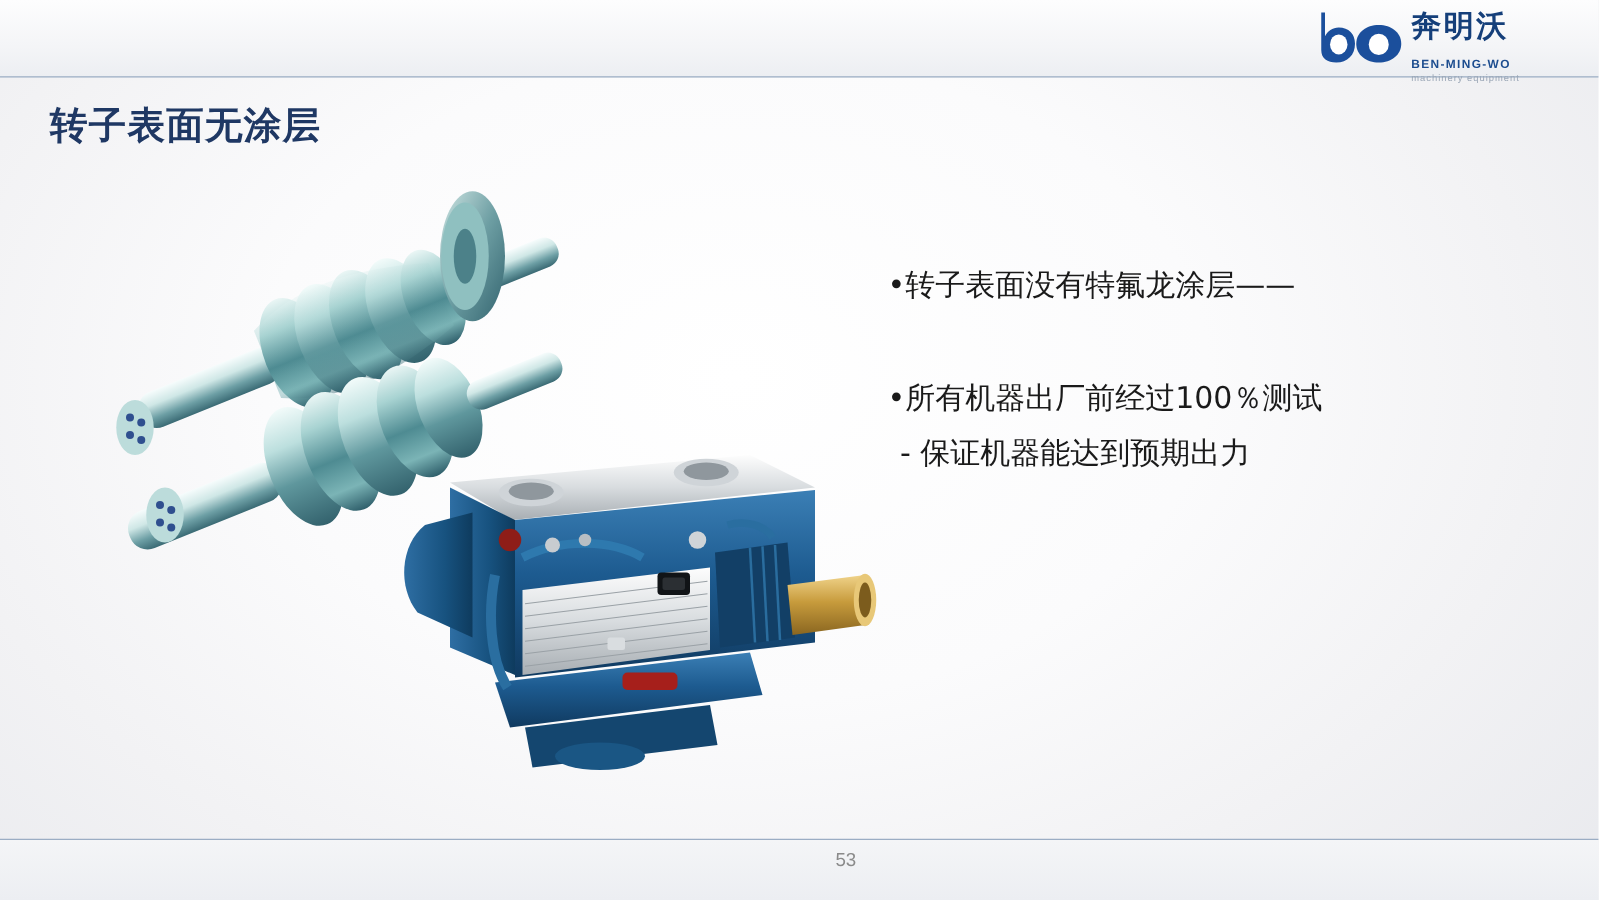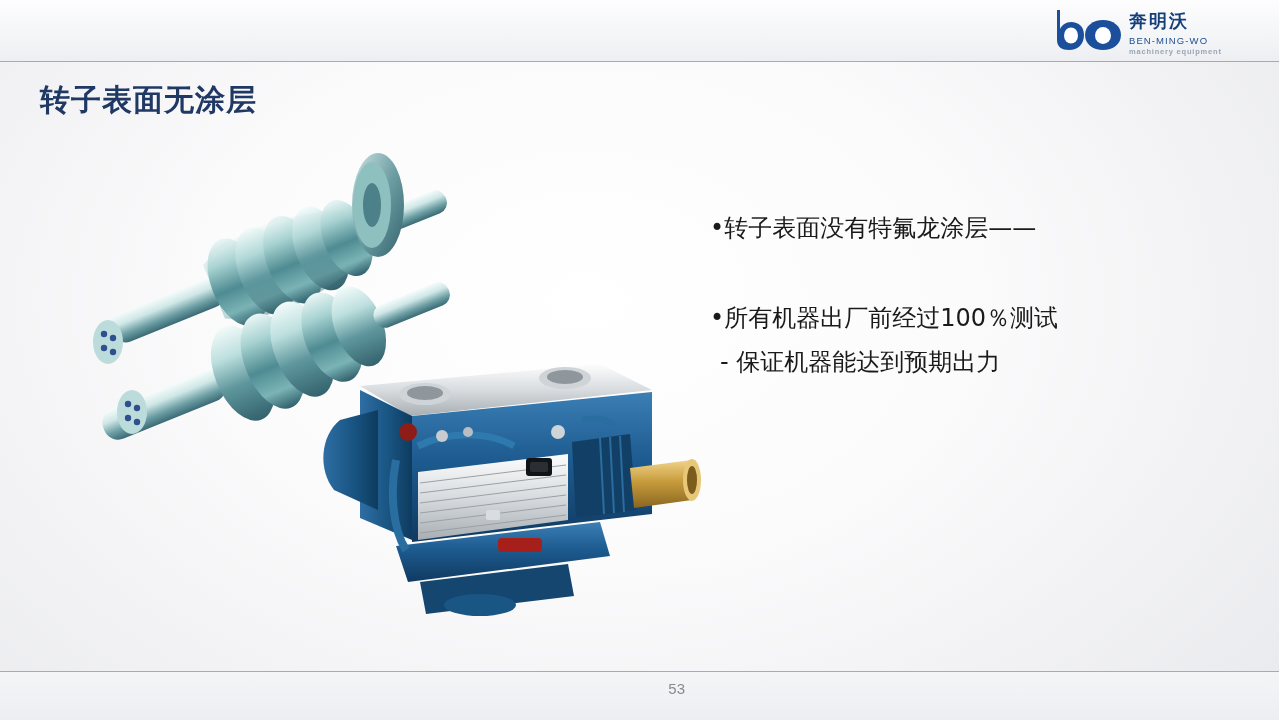--- a/index.html
+++ b/index.html
@@ -52,41 +52,40 @@
     width: 74px;
     height: 46px;
   }
   .logo-text {
     position: absolute;
     left: 78px;
     top: 4px;
     width: 130px;
   }
   .logo-cn {
-    font-size: 18px;
+    font-size: 24px;
     font-weight: bold;
     color: #153f7a;
     letter-spacing: 2px;
     line-height: 26px;
     font-family: "DejaVu Sans", sans-serif;
   }
   .logo-en {
     font-size: 9.5px;
-    font-weight: normal;
+    font-weight: bold;
     color: #1d4d8f;
     letter-spacing: 1.1px;
     line-height: 12px;
-    margin-top: 1px;
+    margin-top: 12px;
   }
   .logo-sub {
     font-size: 7.5px;
     color: #9aa6b6;
     letter-spacing: 0.8px;
     line-height: 10px;
-    font-weight: bold;
   }
 
   
   .slide-title {
     position: absolute;
     left: 40px;
     top: 80px;
     font-size: 30px;
     font-weight: bold;
     color: #1f3864;

